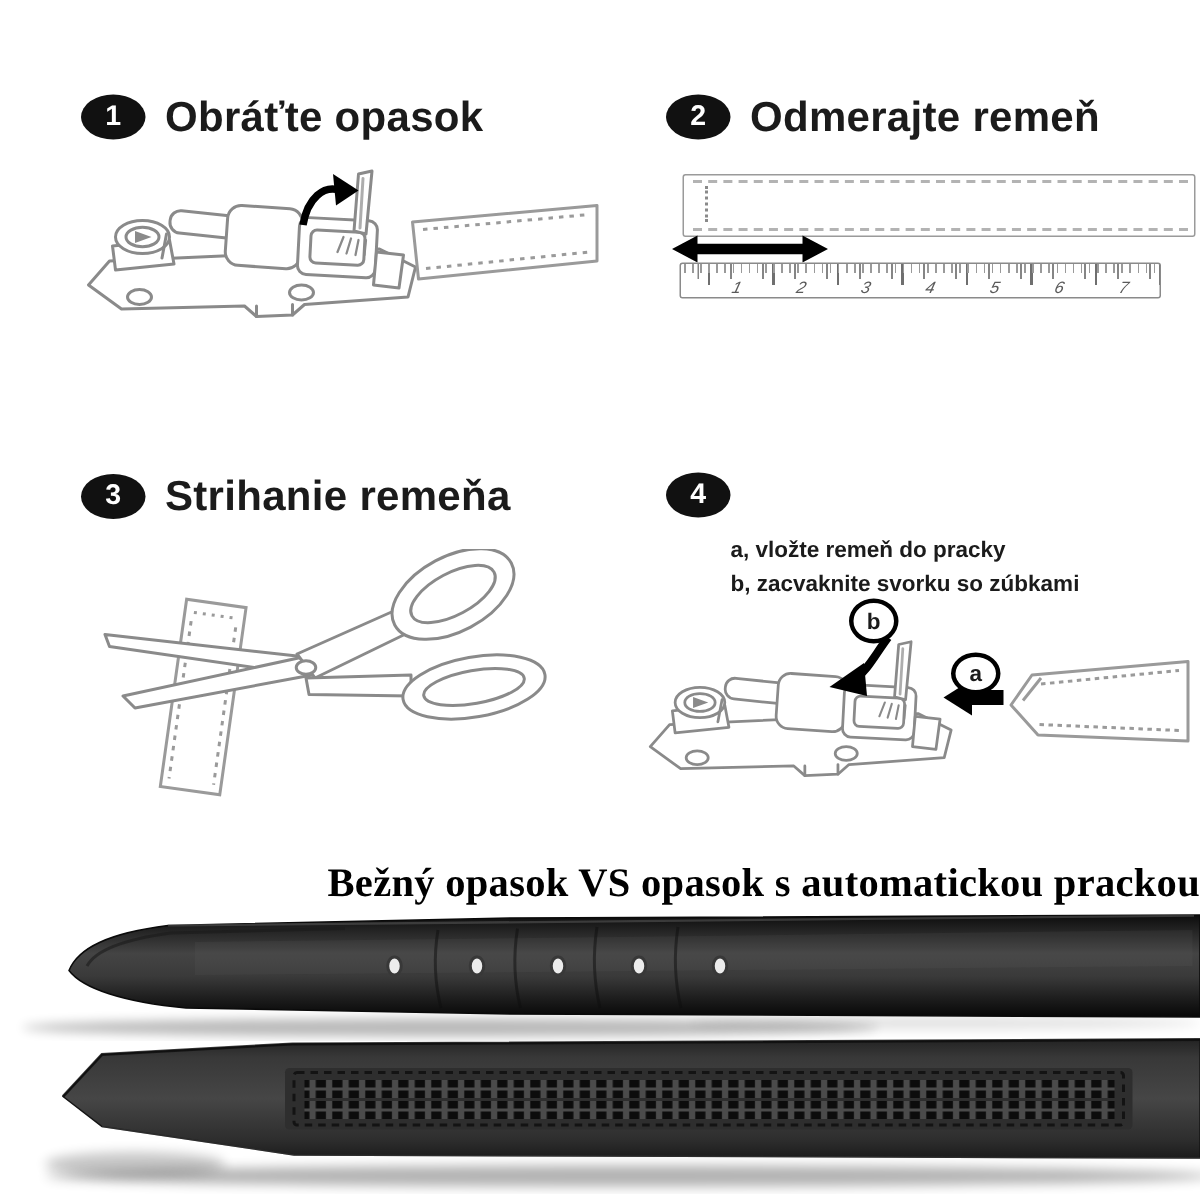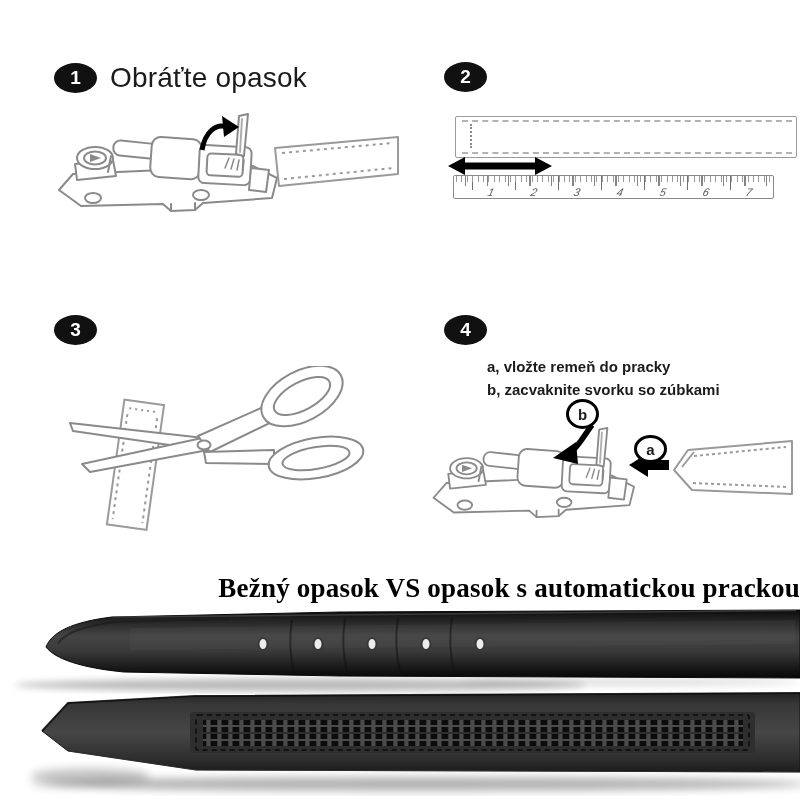--- a/index.html
+++ b/index.html
@@ -3,21 +3,21 @@
 <meta charset="utf-8">
 <style>
   html,body{margin:0;padding:0;background:#fff;}
   #canvas{position:relative;width:800px;height:800px;background:#fff;overflow:hidden;
           font-family:"Liberation Sans","DejaVu Sans",sans-serif;color:#1b1b1b;}
   .abs{position:absolute;}
   .step-header{display:flex;align-items:center;gap:13px;}
   .badge{width:43px;height:30px;background:#111;border-radius:50%;color:#fff;
          display:flex;align-items:center;justify-content:center;
          font-weight:bold;font-size:19px;flex:0 0 auto;}
-  .step-title{font-size:28px;font-weight:normal;letter-spacing:.2px;white-space:nowrap;}
+  .step-title{font-size:28px;font-weight:bold;letter-spacing:.2px;white-space:nowrap;}
   .sub-line{font-size:15px;font-weight:bold;white-space:nowrap;}
   .caption{font-size:16px;font-weight:bold;white-space:nowrap;}
   
   .strap2{left:455px;top:116px;width:340px;height:40px;border:1.5px solid #9a9a9a;border-radius:2px;}
   .stitch-t{position:absolute;left:6px;right:4px;top:3px;border-top:2px dashed #b3b3b3;}
   .stitch-b{position:absolute;left:6px;right:4px;bottom:3px;border-bottom:2px dashed #b3b3b3;}
   .fold-mark{position:absolute;left:14px;top:7px;height:24px;border-left:2px dotted #8a8a8a;}
   
   .ruler{left:453px;top:175px;width:319px;height:22px;border:1.5px solid #8a8a8a;border-radius:2px;
     background-image:
@@ -86,20 +86,21 @@
     </g>
     <g stroke="#9a9a9a" stroke-width="2" fill="#fff" stroke-linejoin="round">
       <path d="M 240,42 L 363,31 L 363,68 L 244,80 Z"></path>
       <path d="M 247,47 L 358,37" fill="none" stroke-dasharray="3,4"></path>
       <path d="M 249,73 L 358,62" fill="none" stroke-dasharray="3,4"></path>
     </g>
   </svg>
 
   <div class="abs step-header" style="left:444px;top:62px;">
     <div class="badge">2</div>
+    <div class="step-title">Odmerajte remeň</div>
   </div>
 
   <div class="abs strap2">
     <div class="stitch-t"></div>
     <div class="stitch-b"></div>
     <div class="fold-mark"></div>
   </div>
 
   <svg class="abs" style="left:448px;top:155px;" width="104" height="22" viewBox="0 0 104 22">
     <polygon points="0,11 17,2 17,7.5 87,7.5 87,2 104,11 87,20 87,14.5 17,14.5 17,20" fill="#000"></polygon>
@@ -111,20 +112,21 @@
     <span class="rn" style="left:120px">3</span>
     <span class="rn" style="left:163px">4</span>
     <span class="rn" style="left:206px">5</span>
     <span class="rn" style="left:249px">6</span>
     <span class="rn" style="left:292px">7</span>
   </div>
 
 
   <div class="abs step-header" style="left:54px;top:315px;">
     <div class="badge">3</div>
+    <div class="step-title">Strihanie remeňa</div>
   </div>
 
   <svg class="abs" style="left:58px;top:366px;" width="322" height="172" viewBox="0 0 322 172">
     <g transform="rotate(8 80 95)" stroke="#9a9a9a" stroke-width="2" fill="#fff">
       <rect x="58" y="36" width="40" height="126"></rect>
       <path d="M 64,44 L 92,44" fill="none" stroke-dasharray="2,4"></path>
       <path d="M 63,50 L 63,156" fill="none" stroke-dasharray="3,4"></path>
       <path d="M 93,50 L 93,156" fill="none" stroke-dasharray="3,4"></path>
     </g>
     <g stroke="#8a8a8a" stroke-width="2" fill="#fff" stroke-linejoin="round">

